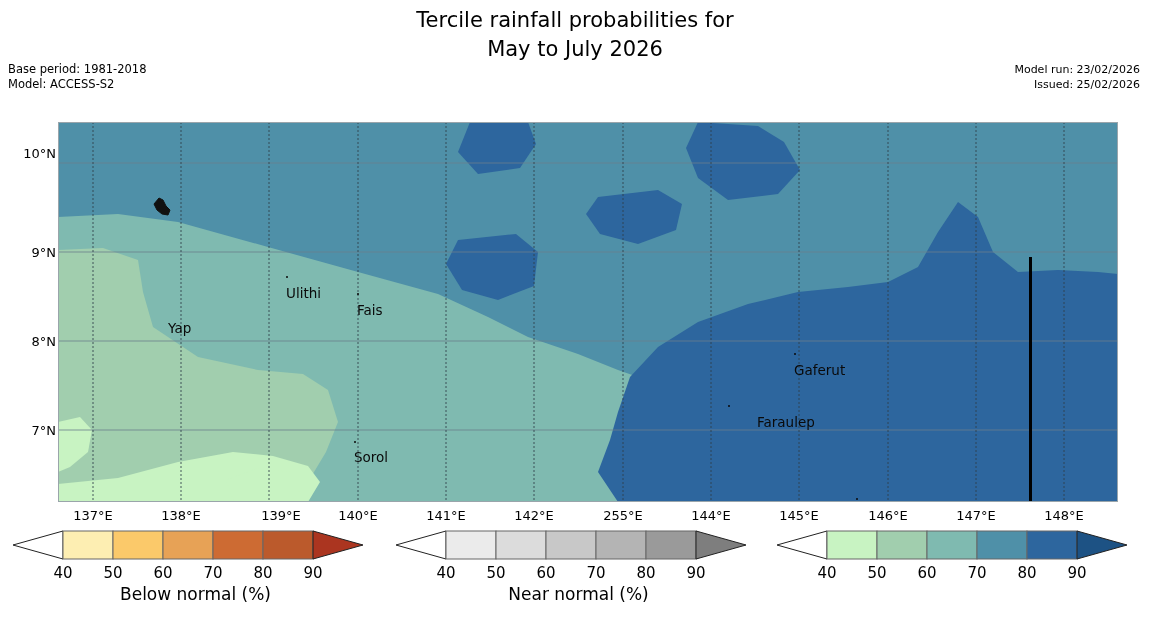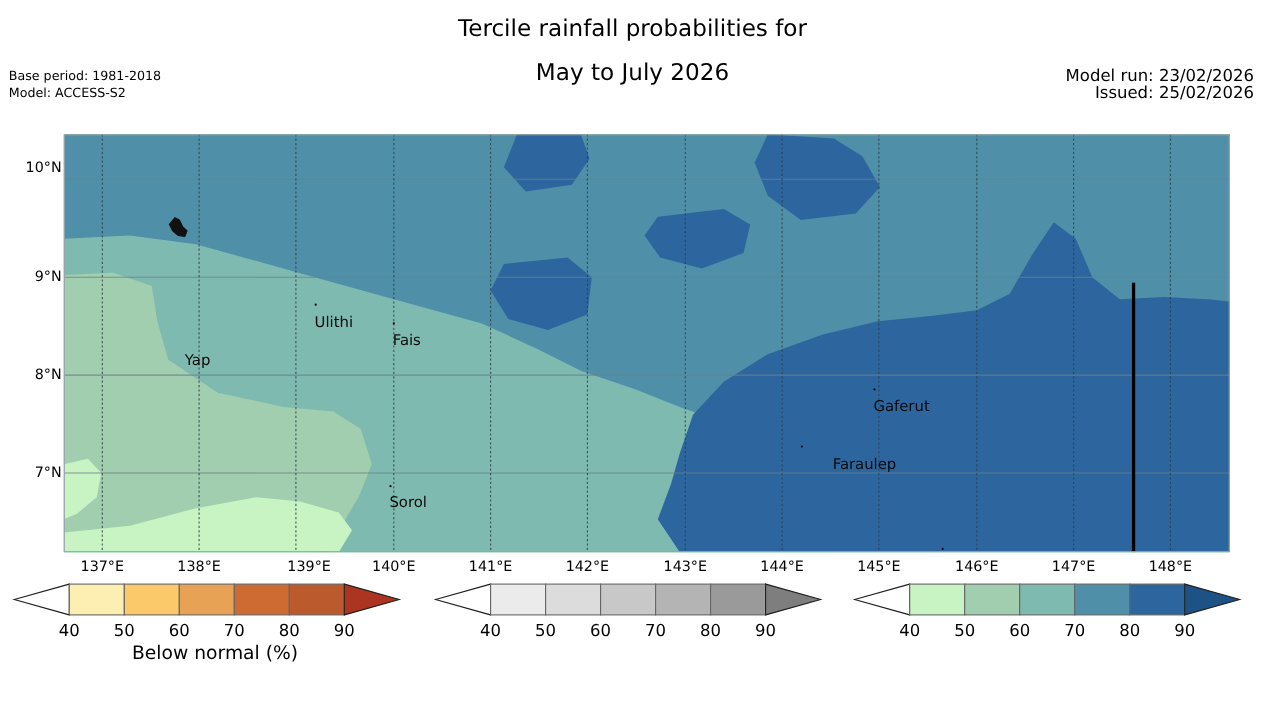--- a/index.html
+++ b/index.html
@@ -4,24 +4,24 @@
 <style>
   html,body{margin:0;padding:0;background:#ffffff;}
   body{
     width:1150px;height:644px;position:relative;overflow:hidden;
     font-family:"DejaVu Sans","Liberation Sans",sans-serif;
     color:#000000;
   }
   
   #title{
     position:absolute;left:0;top:6px;width:1150px;text-align:center;
-    font-size:21px;line-height:40px;color:#000;white-space:pre-line;
+    font-size:21px;line-height:29px;color:#000;white-space:pre-line;
   }
   #meta-left{position:absolute;left:8px;top:62px;font-size:11.5px;line-height:15px;color:#000;}
-  #meta-right{position:absolute;right:10px;top:62px;font-size:15px;line-height:15px;color:#000;text-align:right;}
+  #meta-right{position:absolute;right:10px;top:62px;font-size:11px;line-height:15px;color:#000;text-align:right;}
   .meta-line{display:block;}
 
   
   #map-wrap{position:absolute;left:58px;top:122px;width:1060px;height:380px;}
   #map-clip{position:absolute;inset:0;overflow:hidden;background:#22c55e;}
   #map-svg{position:absolute;left:0;top:0;}
   .map-border{position:absolute;inset:0;border:1px solid #9aa5ab;box-sizing:border-box;pointer-events:none;}
 
   
   .ylab{position:absolute;right:1094px;font-size:13px;color:#000;white-space:nowrap;
@@ -141,21 +141,21 @@
 <div class="ylab" style="top:252px;">9°N</div>
 <div class="ylab" style="top:341px;">8°N</div>
 <div class="ylab" style="top:430px;">7°N</div>
 
 <div class="xlab" style="left:93px;">137°E</div>
 <div class="xlab" style="left:181px;">138°E</div>
 <div class="xlab" style="left:269px;margin-left:12px;">139°E</div>
 <div class="xlab" style="left:358px;">140°E</div>
 <div class="xlab" style="left:446px;">141°E</div>
 <div class="xlab" style="left:534px;">142°E</div>
-<div class="xlab" style="left:623px;">143°E</div>
+<div class="xlab" style="left:623px;">255°E</div>
 <div class="xlab" style="left:711px;">144°E</div>
 <div class="xlab" style="left:799px;">145°E</div>
 <div class="xlab" style="left:888px;text-align:center;">146°E</div>
 <div class="xlab" style="left:976px;">147°E</div>
 <div class="xlab" style="left:1064px;">148°E</div>
 
 <div class="cb-block" style="left:8px;">
   <div class="cb-row">
     <svg class="cb-svg" width="360" height="34" viewBox="0 0 360 34">
       <polygon points="5,17 55,3 55,31" fill="#ffffff" stroke="#222" stroke-width="1"></polygon>
@@ -191,20 +191,21 @@
     </svg>
   </div>
   <div class="cb-ticks">
     <span class="cb-tick" style="left:55px;">40</span>
     <span class="cb-tick" style="left:105px;">50</span>
     <span class="cb-tick" style="left:155px;">60</span>
     <span class="cb-tick" style="left:205px;">70</span>
     <span class="cb-tick" style="left:255px;">80</span>
     <span class="cb-tick" style="left:305px;">90</span>
   </div>
+  <div class="cb-title">Near normal (%)</div>
 </div>
 
 <div class="cb-block" style="left:772px;">
   <div class="cb-row">
     <svg class="cb-svg" width="360" height="34" viewBox="0 0 360 34">
       <polygon points="5,17 55,3 55,31" fill="#ffffff" stroke="#222" stroke-width="1"></polygon>
       <rect x="55" y="3" width="50" height="28" fill="#c8f3c2" stroke="#666" stroke-width="1"></rect>
       <rect x="105" y="3" width="50" height="28" fill="#a1ceae" stroke="#666" stroke-width="1"></rect>
       <rect x="155" y="3" width="50" height="28" fill="#7fbab0" stroke="#666" stroke-width="1"></rect>
       <rect x="205" y="3" width="50" height="28" fill="#4f90a8" stroke="#666" stroke-width="1"></rect>

